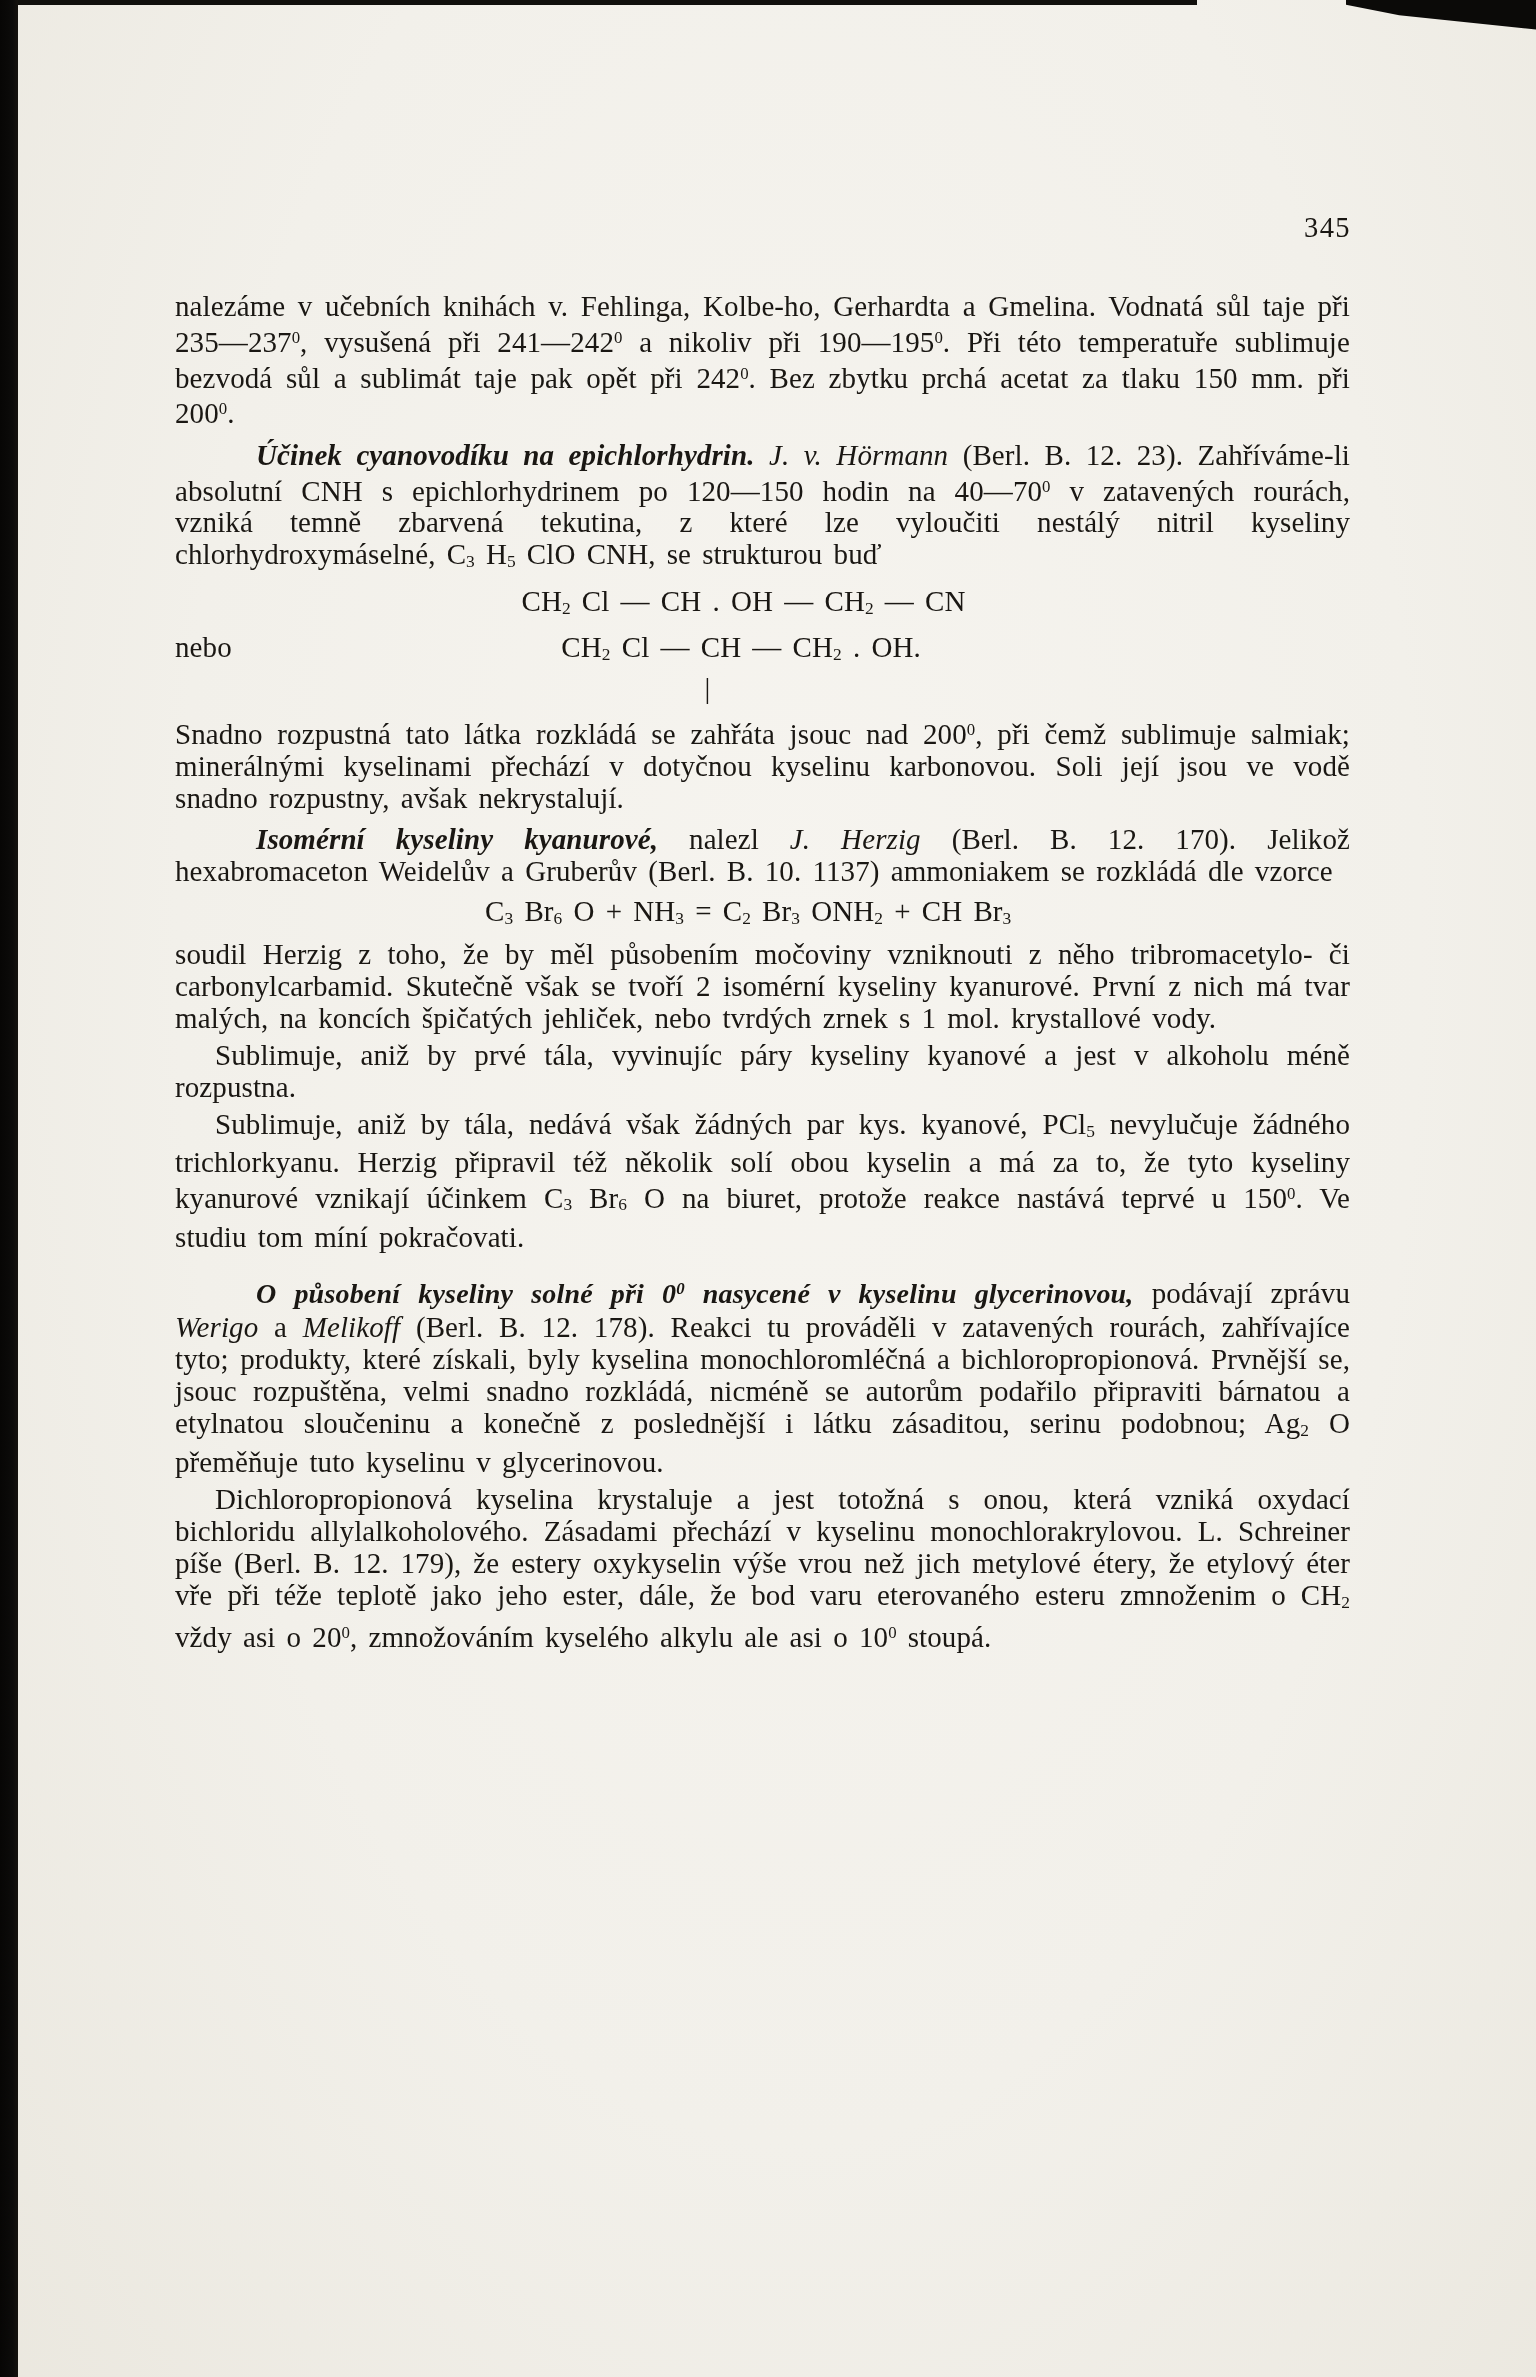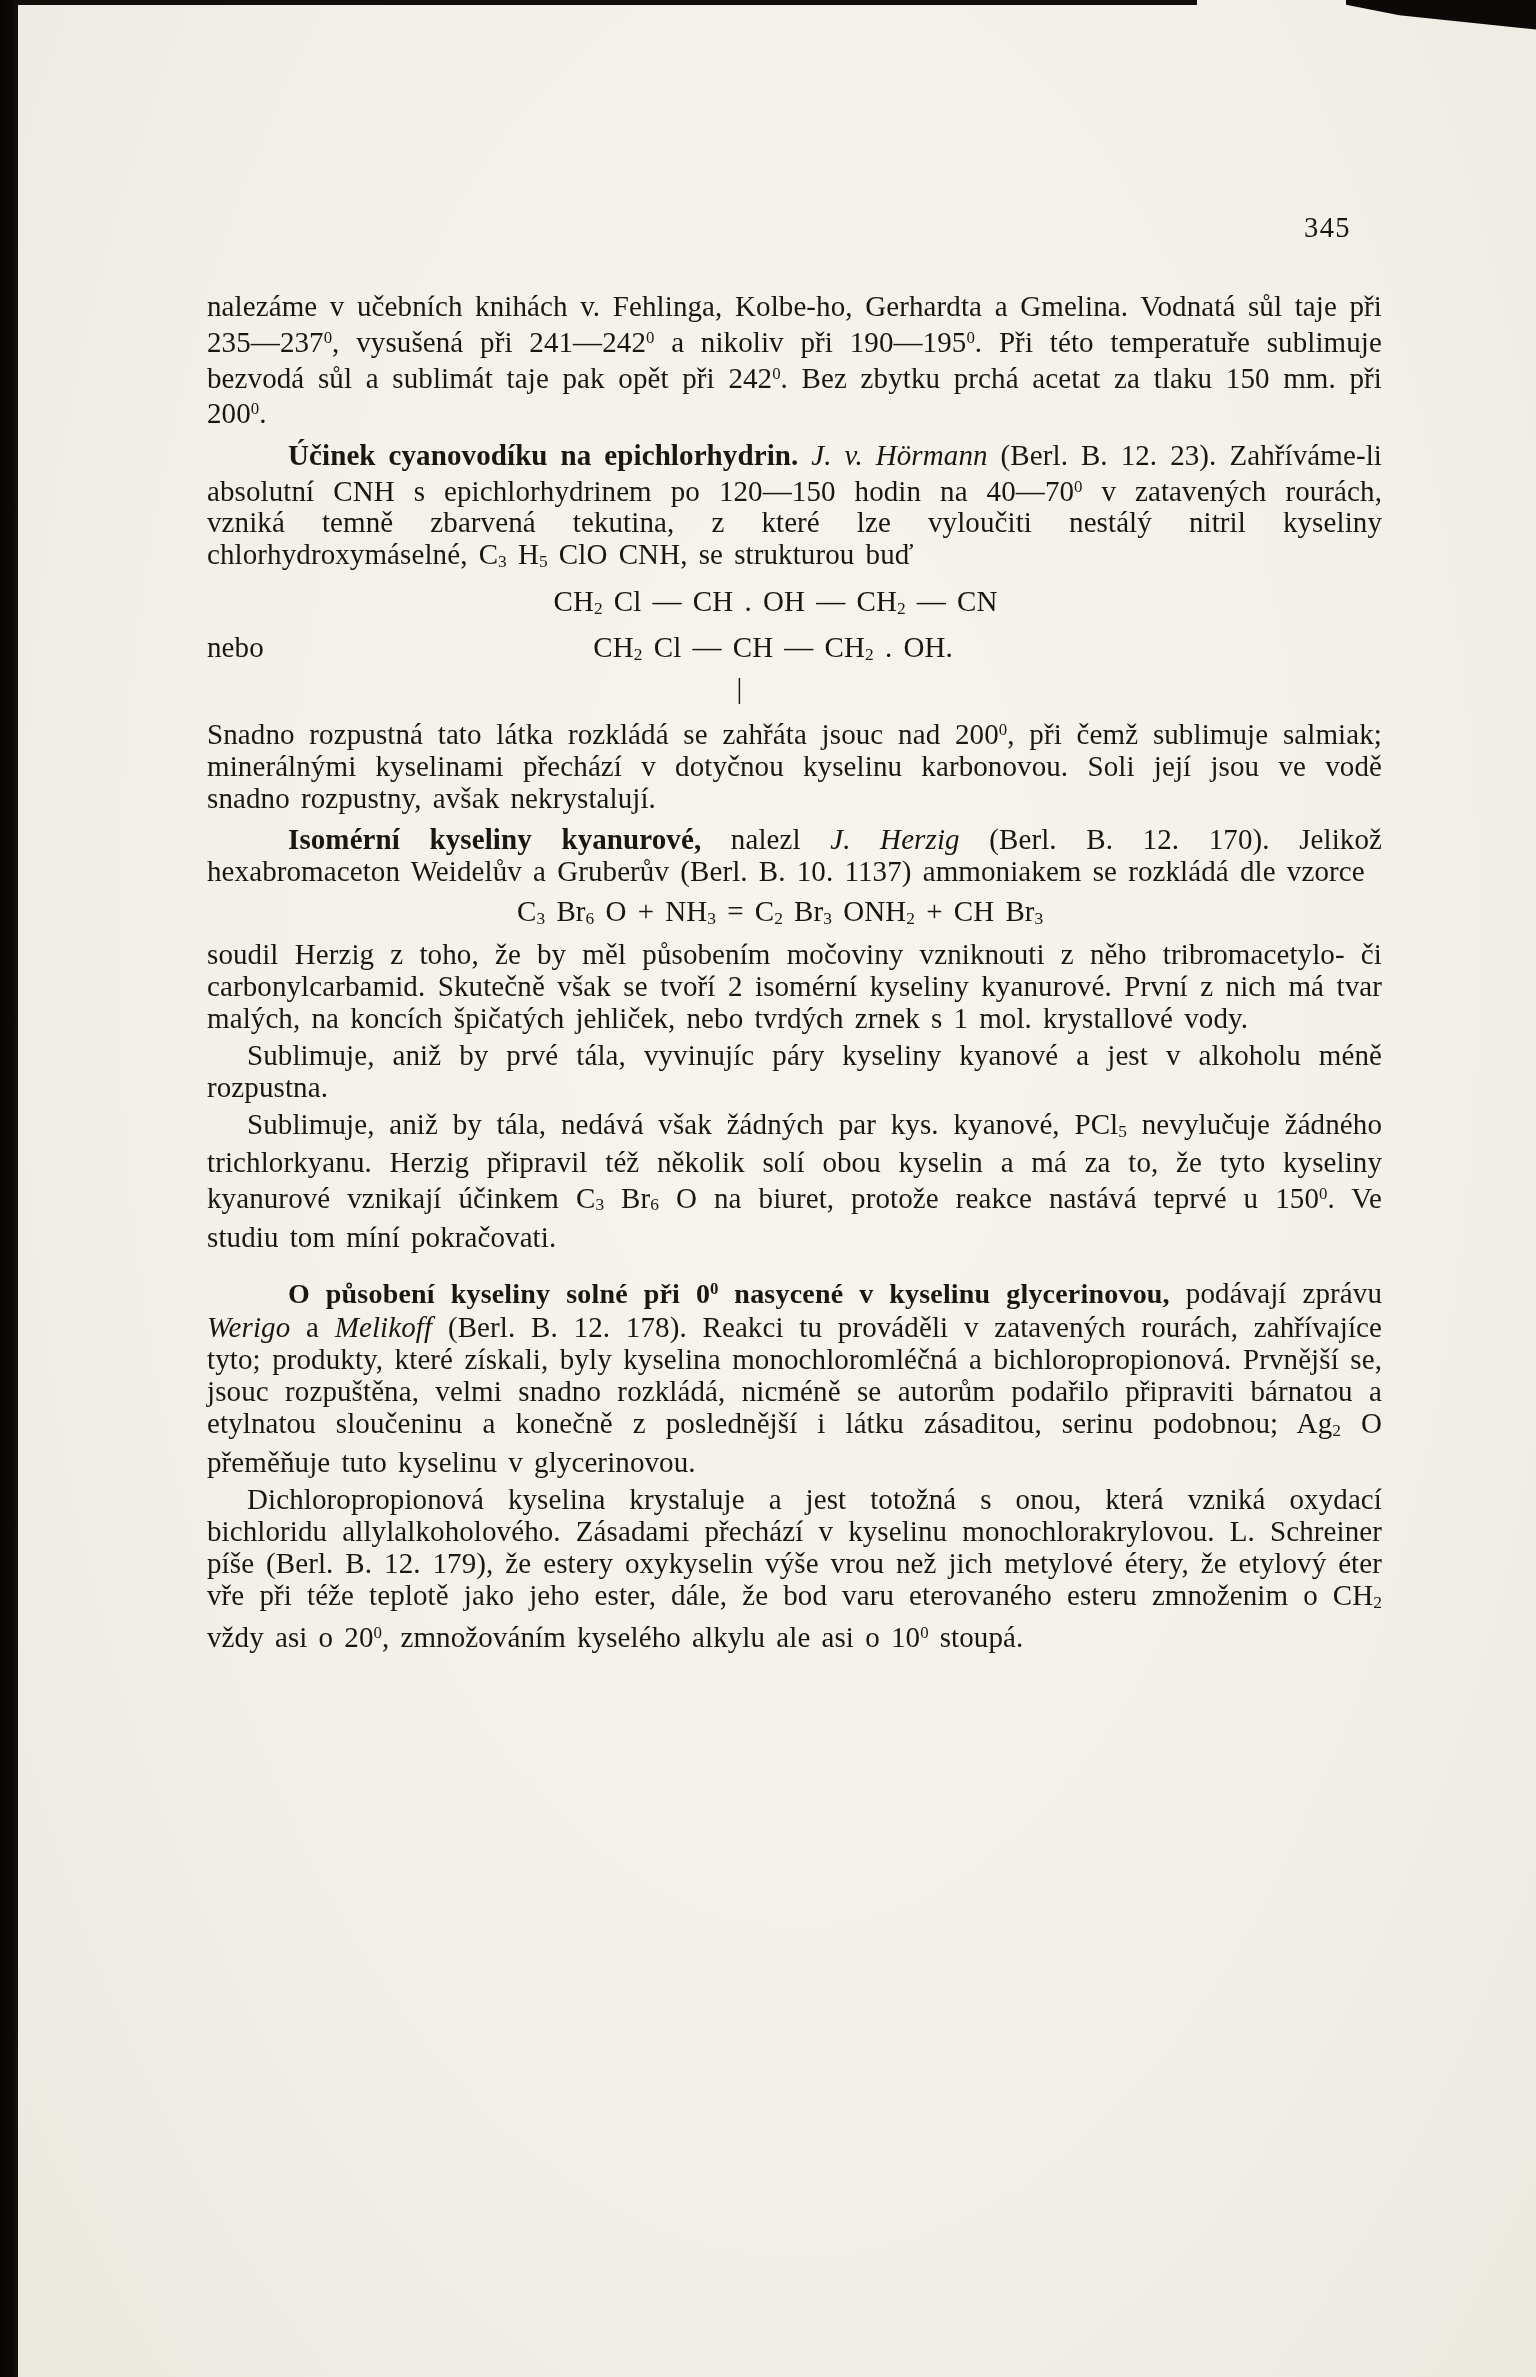--- a/index.html
+++ b/index.html
@@ -42,42 +42,41 @@
   }
 
   .text-column {
     position: absolute;
     left: 175px; top: 290px; width: 1175px;
     font-size: 29px;
     line-height: 32px;
     text-align: justify;
     word-spacing: 3.8px;
     letter-spacing: 0.1px;
-    margin-left: 32px;
   }
 
   .block { position: relative; }
   .para  { margin: 0; }
   .ind   { text-indent: 40px; }
   .hind  { text-indent: 81px; }
   .mt-sm { margin-top: 4.8px; }
   .mt-md { margin-top: 9.5px; }
   .mt-lg { margin-top: 17px; }
 
   .formula { text-align: center; margin: 7.6px 0 2.9px; }
   .formula.tight { margin: 0; }
   .formula .finner {
     display: inline-block;
     transform: translateX(var(--shift, 0px));
     white-space: nowrap;
   }
   .flabel { position: absolute; left: 0; top: 0; }
 
   .seg { }
-  .b  { font-weight: bold; }
+  .b  { font-weight: bold; font-style: italic; }
   .i  { font-style: italic; }
   .lg { font-size: 28px; line-height: 37px; letter-spacing: 0.2px; }
   .sup { font-size: 0.58em; vertical-align: 0.52em; letter-spacing: 0; }
   .sub { font-size: 0.60em; vertical-align: -0.15em; letter-spacing: 0; }
 </style>
 </head>
 <body>
 
 <div class="page">
   <div class="scan-edge-left"></div>

